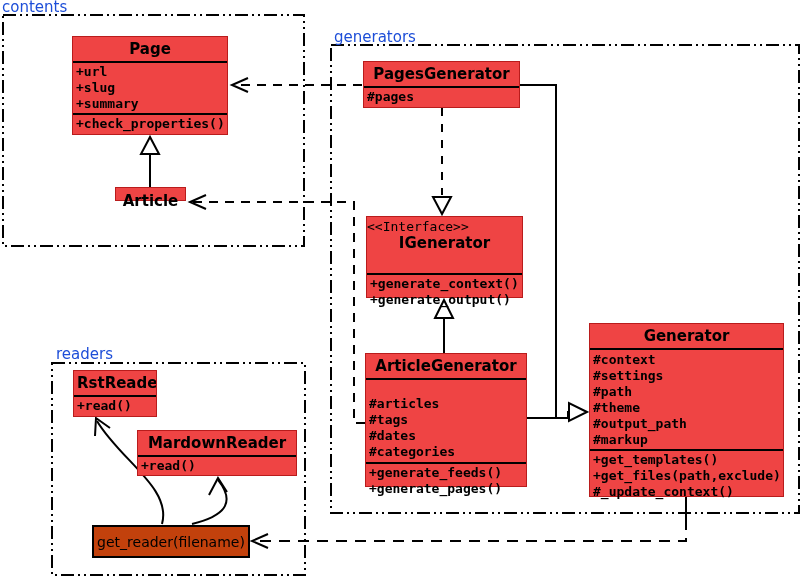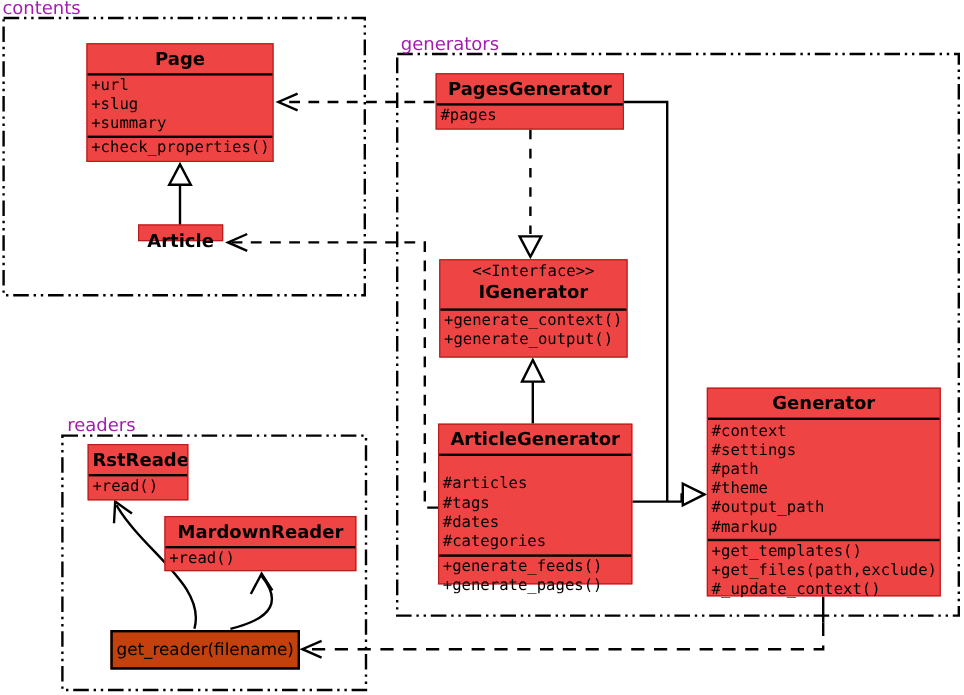--- a/index.html
+++ b/index.html
@@ -1,28 +1,28 @@
 <!DOCTYPE html>
 <html><head>
 <meta charset="utf-8">
 <style>
   html,body{margin:0;padding:0;background:#fff;}
   #canvas{position:relative;width:803px;height:579px;background:#fff;overflow:hidden;
           font-family:"DejaVu Sans","Liberation Sans",sans-serif;color:#000;}
   #wires{position:absolute;left:0;top:0;width:803px;height:579px;}
-  .pkg-label{position:absolute;font-size:15px;color:#a21caf;background:transparent;line-height:15px;}
+  .pkg-label{position:absolute;font-size:15px;color:#1d4ed8;background:transparent;line-height:15px;}
   .uml-class{position:absolute;box-sizing:border-box;border:1px solid #b91c1c;background:#ef4444;z-index:2;}
   .uml-title{font-weight:bold;font-size:15px;text-align:center;line-height:20px;padding:2px 3px;
              border-bottom:2px solid #000;white-space:nowrap;overflow:hidden;}
   .uml-title.noline{border-bottom:none;}
   .uml-stereo{font-family:"DejaVu Sans Mono","Liberation Mono",monospace;font-weight:normal;
-              font-size:13px;text-align:center;line-height:15px;padding-top:2px;}
-  .uml-name2{font-weight:bold;font-size:15px;text-align:center;line-height:19px;padding-bottom:4px;}
+              font-size:13px;line-height:15px;padding-top:2px;}
+  .uml-name2{font-weight:bold;font-size:15px;text-align:center;line-height:19px;padding-bottom:20px;}
   .uml-members{font-family:"DejaVu Sans Mono","Liberation Mono",monospace;font-size:13px;
-               line-height:16px;padding:1px 3px;white-space:nowrap;overflow:hidden;}
+               line-height:16px;padding:1px 3px;white-space:nowrap;overflow:hidden;font-weight:bold;}
   .uml-members.sep{border-top:2px solid #000;}
   .uml-member{height:16px;}
   .plainbox{position:absolute;box-sizing:border-box;border:2px solid #000;background:#c2410c;z-index:2;
             display:flex;align-items:center;justify-content:center;font-size:14px;white-space:nowrap;}
 </style>
 </head>
 <body>
 
 <div id="canvas">
 

